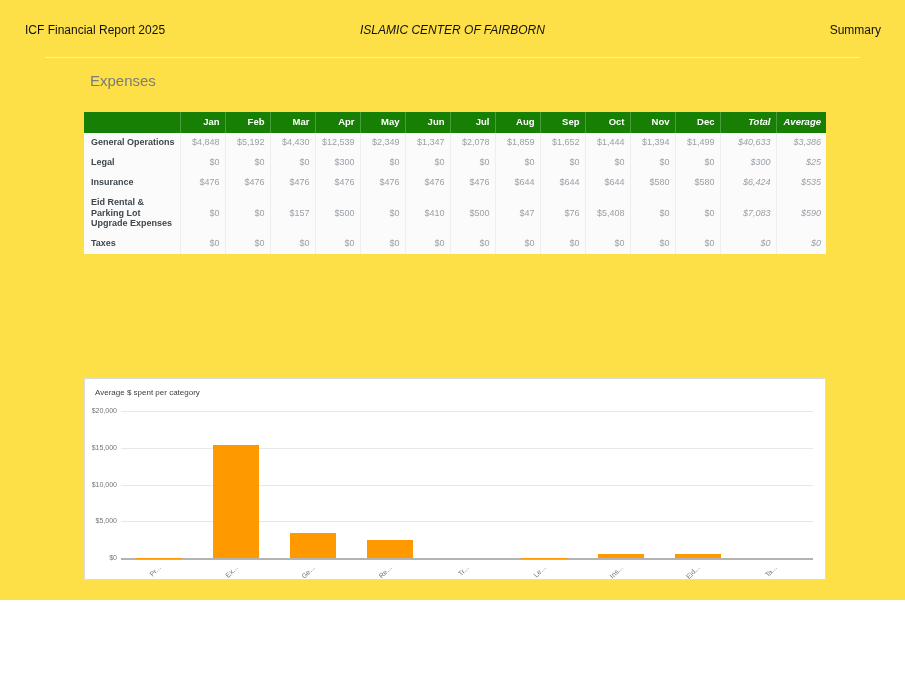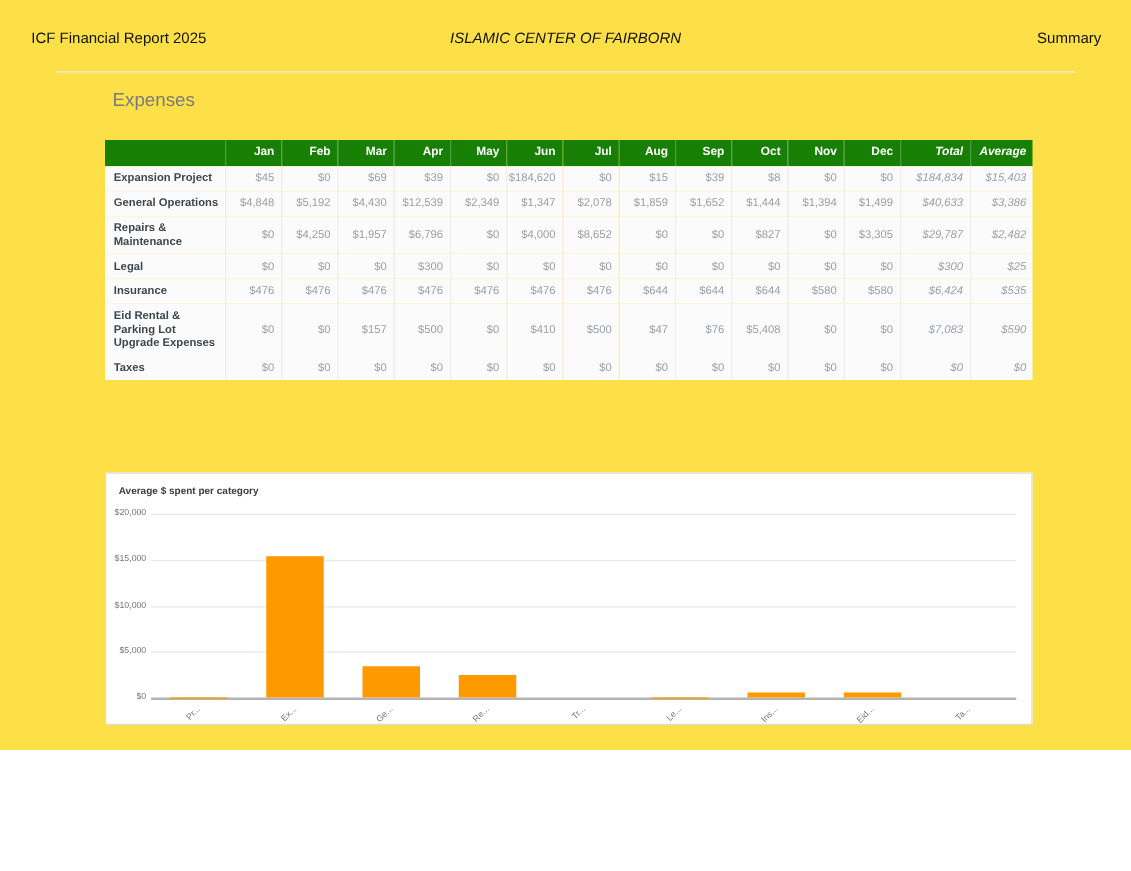--- a/index.html
+++ b/index.html
@@ -21,21 +21,21 @@
   .exp-table th.corner{text-align:left;padding-left:7px;}
   .exp-table td{background:#fbfbfb;font-size:9px;color:#9aa0a6;text-align:right;
                 padding:4.5px 5px 4.5px 0;border-right:1px solid #eeeeee;vertical-align:middle;line-height:1.2;}
   .exp-table td:last-child{border-right:none;}
   .exp-table td.rowlabel{text-align:left;color:#3f474e;font-weight:bold;padding-left:7px;padding-right:2px;}
   .ital{font-style:italic;}
 
   
   .chart-card{position:absolute;top:378px;left:84px;width:742px;height:202px;
               border:1px solid #dcdcdc;background:#fff;box-sizing:border-box;}
-  .chart-title{position:absolute;top:9px;left:10px;font-size:8px;font-weight:bold;color:#3c4043;}
+  .chart-title{position:absolute;top:9px;left:10px;font-size:8px;font-weight:normal;color:#3c4043;}
   .chart-plot{position:absolute;left:36px;top:32px;right:12px;height:147px;}
   .gridline{position:absolute;left:0;right:0;height:1px;background:#e8e8e8;}
   .gridline.axis{height:2px;background:#b3b3b3;}
   .y-lab{position:absolute;left:-34px;width:30px;text-align:right;font-size:7px;color:#757575;}
   .bar{position:absolute;bottom:0;width:46px;background:#FF9900;}
   .x-lab{position:absolute;width:34px;text-align:right;font-size:7px;color:#757575;
          transform:rotate(-45deg);transform-origin:100% 0;white-space:nowrap;}
 
   .page-num{position:absolute;top:654px;right:27px;font-size:11px;color:#111;}
 </style>
@@ -83,69 +83,35 @@
           <th>Sep</th>
           <th>Oct</th>
           <th>Nov</th>
           <th>Dec</th>
           <th class="ital">Total</th>
           <th class="ital">Average</th>
         </tr>
       </thead>
     <tbody id="tbody">
         <tr>
-          <td class="rowlabel">Expansion Project</td>
-          <td>$45</td>
-          <td>$0</td>
-          <td>$69</td>
-          <td>$39</td>
-          <td>$0</td>
-          <td>$184,620</td>
-          <td>$0</td>
-          <td>$15</td>
-          <td>$39</td>
-          <td>$8</td>
-          <td>$0</td>
-          <td>$0</td>
-          <td class="ital">$184,834</td>
-          <td class="ital">$15,403</td>
-        </tr>
-        <tr>
           <td class="rowlabel">General Operations</td>
           <td>$4,848</td>
           <td>$5,192</td>
           <td>$4,430</td>
           <td>$12,539</td>
           <td>$2,349</td>
           <td>$1,347</td>
           <td>$2,078</td>
           <td>$1,859</td>
           <td>$1,652</td>
           <td>$1,444</td>
           <td>$1,394</td>
           <td>$1,499</td>
           <td class="ital">$40,633</td>
           <td class="ital">$3,386</td>
-        </tr>
-        <tr>
-          <td class="rowlabel">Repairs &amp; Maintenance</td>
-          <td>$0</td>
-          <td>$4,250</td>
-          <td>$1,957</td>
-          <td>$6,796</td>
-          <td>$0</td>
-          <td>$4,000</td>
-          <td>$8,652</td>
-          <td>$0</td>
-          <td>$0</td>
-          <td>$827</td>
-          <td>$0</td>
-          <td>$3,305</td>
-          <td class="ital">$29,787</td>
-          <td class="ital">$2,482</td>
         </tr>
         <tr>
           <td class="rowlabel">Legal</td>
           <td>$0</td>
           <td>$0</td>
           <td>$0</td>
           <td>$300</td>
           <td>$0</td>
           <td>$0</td>
           <td>$0</td>

